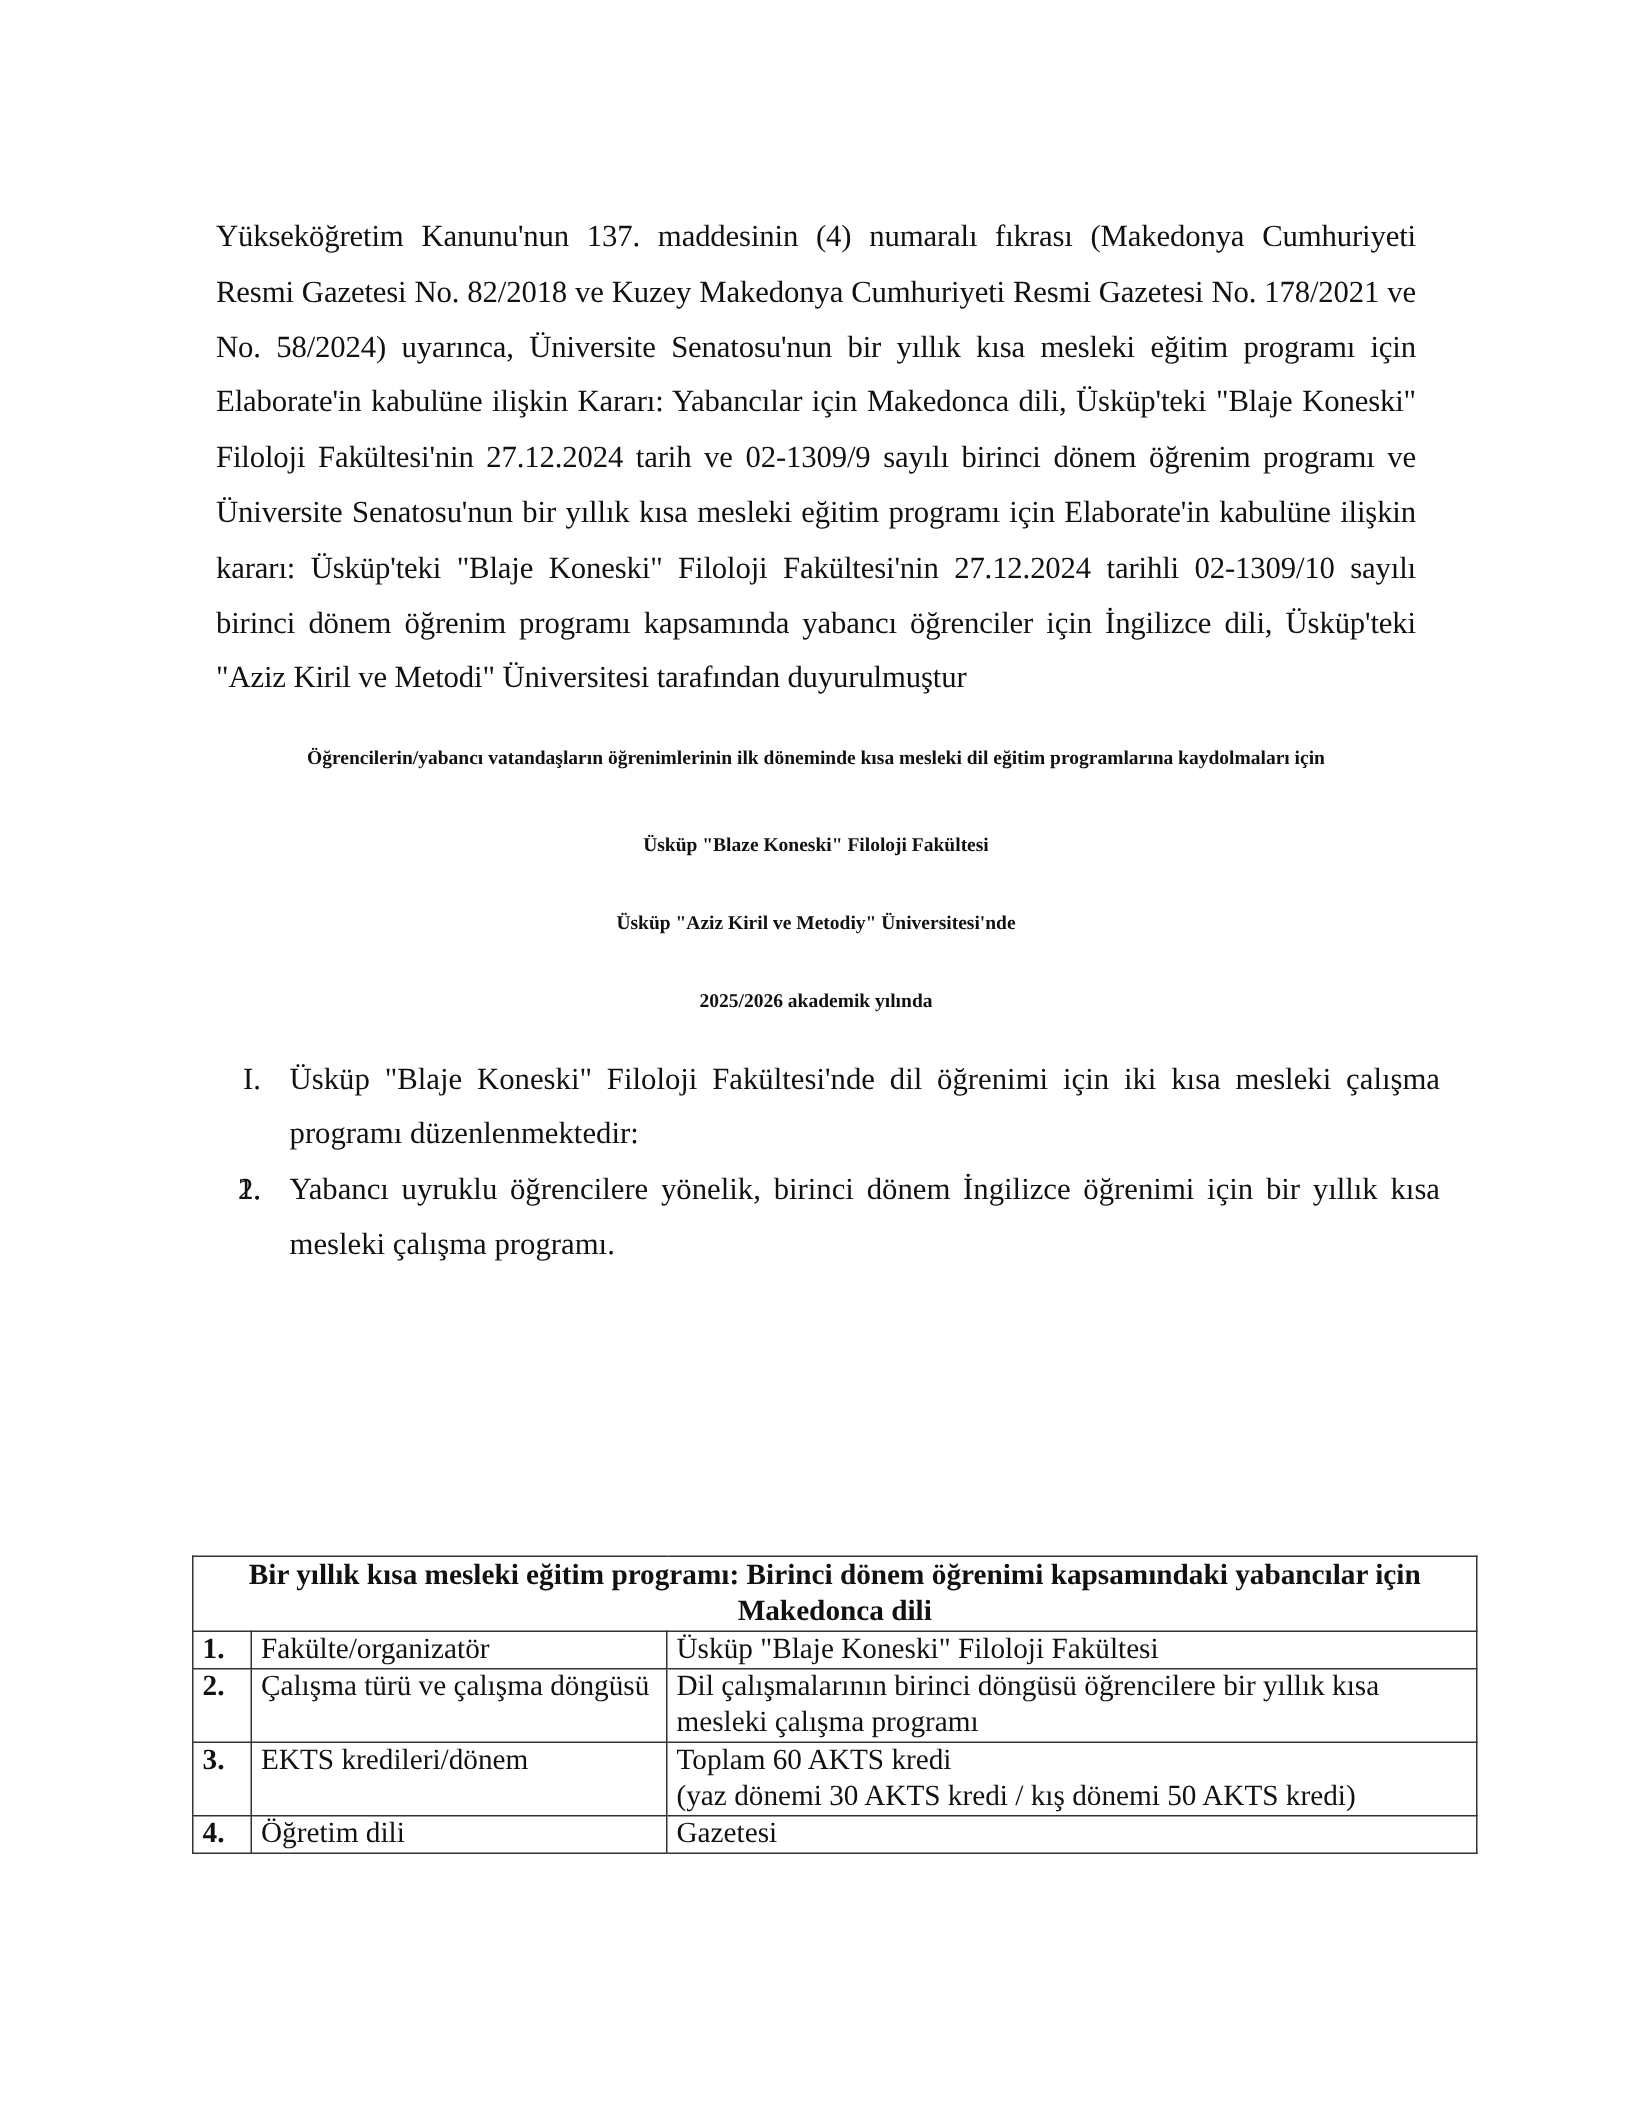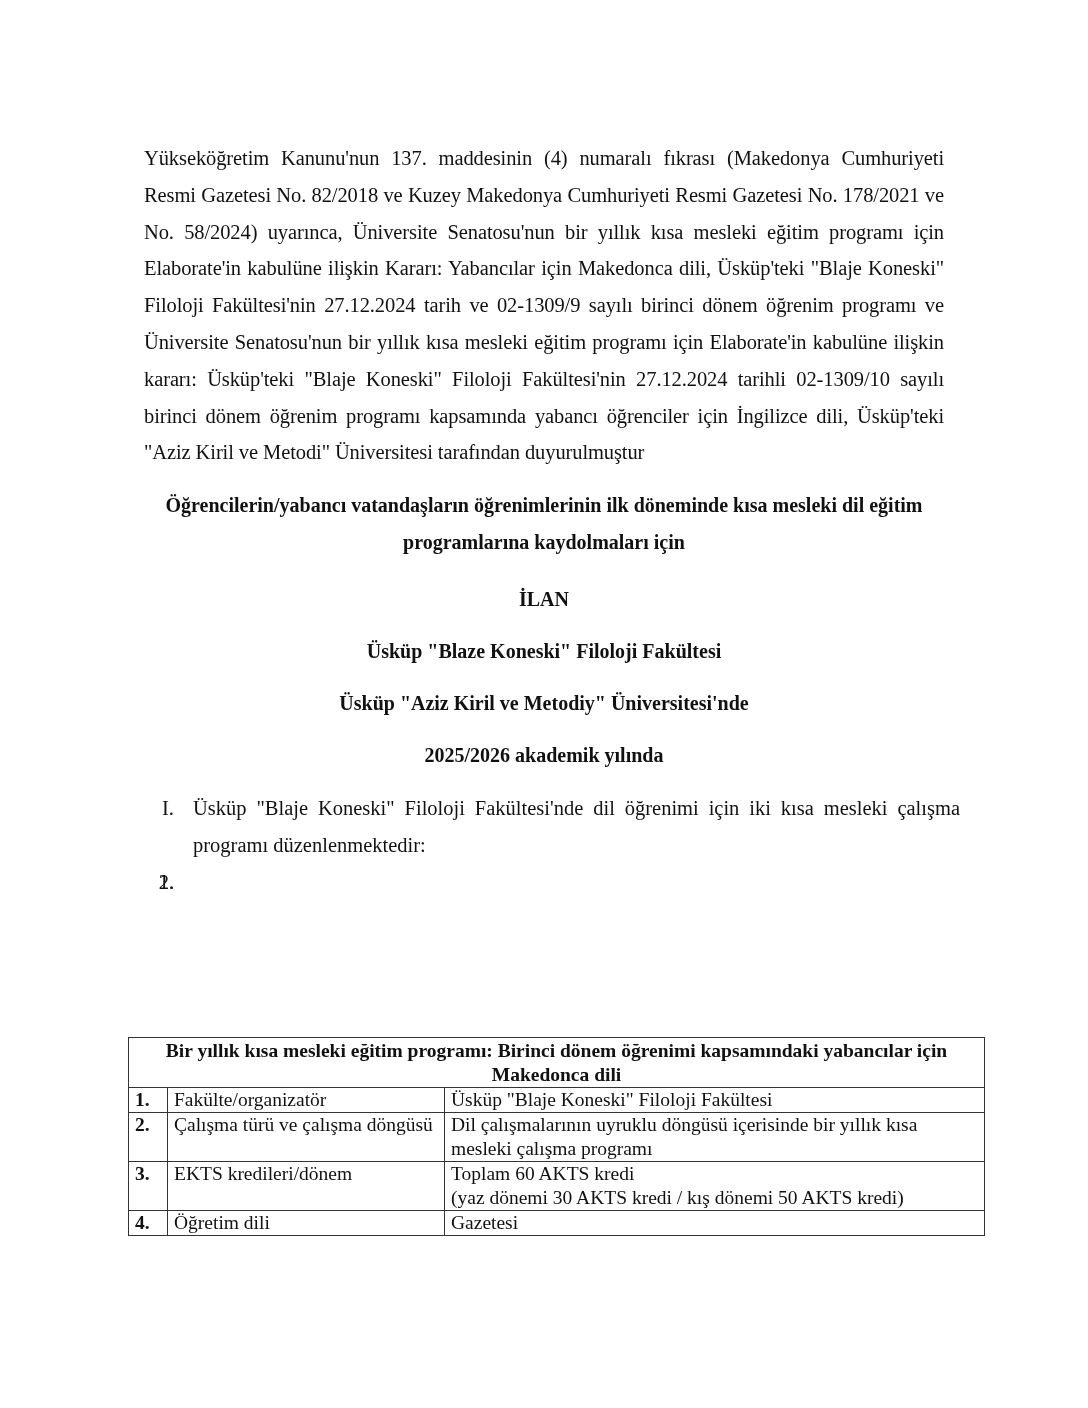--- a/index.html
+++ b/index.html
@@ -7,21 +7,21 @@
     width: 1088px; height: 1408px; background: #ffffff; position: relative;
     font-family: "Liberation Serif", "DejaVu Serif", serif; color: #111;
     overflow: hidden;
   }
   .page { position: absolute; left: 128px; top: 124px; width: 832px; }
   .intro {
     font-size: 20.5px; line-height: 36.8px; text-align: justify;
     margin: 16px; letter-spacing: -0.1px;
   }
   .heading {
-    font-weight: bold; font-size: 20px; text-align: center; margin: 0;
+    font-weight: bold; font-size: 13px; text-align: center; margin: 0;
   }
   .h-main { line-height: 36.5px; margin-top: 10px; }
   .h-line { line-height: 26px; margin-top: 26px; }
   .list { margin: 22px 0 0 0; padding: 0; list-style: none; }
   .list li {
     position: relative; padding-left: 65px; font-size: 20.5px; line-height: 36.8px;
     text-align: justify;
   }
   .list li .marker {
     position: absolute; left: 0; width: 46px; text-align: right;
@@ -37,53 +37,53 @@
   td.num { font-weight: bold; width: 26px; }
   td.label { width: 264px; }
 </style>
 </head>
 <body>
 
 <div class="page">
   <p class="intro">Yükseköğretim Kanunu'nun 137. maddesinin (4) numaralı fıkrası (Makedonya Cumhuriyeti Resmi Gazetesi No. 82/2018 ve Kuzey Makedonya Cumhuriyeti Resmi Gazetesi No. 178/2021 ve No. 58/2024) uyarınca, Üniversite Senatosu'nun bir yıllık kısa mesleki eğitim programı için Elaborate'in kabulüne ilişkin Kararı: Yabancılar için Makedonca dili, Üsküp'teki "Blaje Koneski" Filoloji Fakültesi'nin 27.12.2024 tarih ve 02-1309/9 sayılı birinci dönem öğrenim programı ve Üniversite Senatosu'nun bir yıllık kısa mesleki eğitim programı için Elaborate'in kabulüne ilişkin kararı: Üsküp'teki "Blaje Koneski" Filoloji Fakültesi'nin 27.12.2024 tarihli 02-1309/10 sayılı birinci dönem öğrenim programı kapsamında yabancı öğrenciler için İngilizce dili, Üsküp'teki "Aziz Kiril ve Metodi" Üniversitesi tarafından duyurulmuştur</p>
 
   <p class="heading h-main">Öğrencilerin/yabancı vatandaşların öğrenimlerinin ilk döneminde kısa mesleki dil eğitim programlarına kaydolmaları için</p>
-  <p class="heading h-line">İLAN</p>
   <p class="heading h-line">Üsküp "Blaze Koneski" Filoloji Fakültesi</p>
   <p class="heading h-line">Üsküp "Aziz Kiril ve Metodiy" Üniversitesi'nde</p>
   <p class="heading h-line">2025/2026 akademik yılında</p>
 
   <ul class="list">
     <li>
       <span class="marker">I.</span>
       <span>Üsküp "Blaje Koneski" Filoloji Fakültesi'nde dil öğrenimi için iki kısa mesleki çalışma programı düzenlenmektedir:</span>
     </li>
     <li>
       <span class="marker">1.</span>
     </li>
     <li>
       <span class="marker">2.</span>
+      <span>Yabancı uyruklu öğrencilere yönelik, birinci dönem İngilizce öğrenimi için bir yıllık kısa mesleki çalışma programı.</span>
     </li>
   </ul>
 </div>
 
 <table class="prog">
   <tbody>
       <tr>
     <th colspan="3">Bir yıllık kısa mesleki eğitim programı: Birinci dönem öğrenimi kapsamındaki yabancılar için Makedonca dili</th>
   </tr>
   <tr>
     <td class="num">1.</td>
     <td class="label">Fakülte/organizatör</td>
     <td><span>Üsküp "Blaje Koneski" Filoloji Fakültesi</span></td>
   </tr>
   <tr>
     <td class="num">2.</td>
     <td class="label">Çalışma türü ve çalışma döngüsü</td>
-    <td><span>Dil çalışmalarının uyruklu döngüsü içerisinde bir yıllık kısa mesleki çalışma programı</span></td>
+    <td><span>Dil çalışmalarının birinci döngüsü öğrencilere bir yıllık kısa mesleki çalışma programı</span></td>
   </tr>
   <tr>
     <td class="num">3.</td>
     <td class="label">EKTS kredileri/dönem</td>
     <td>
       <div>Toplam 60 AKTS kredi</div>
       <div>(yaz dönemi 30 AKTS kredi / kış dönemi 50 AKTS kredi)</div>
     </td>
   </tr>
   <tr>

